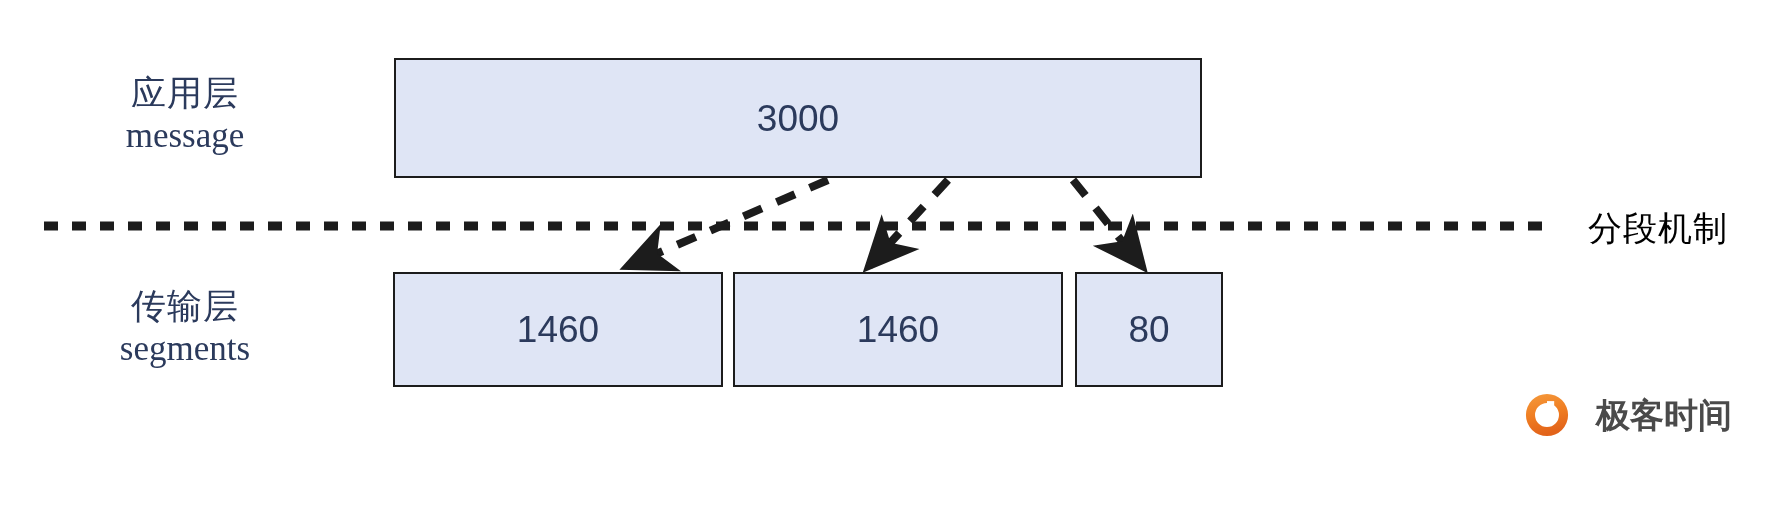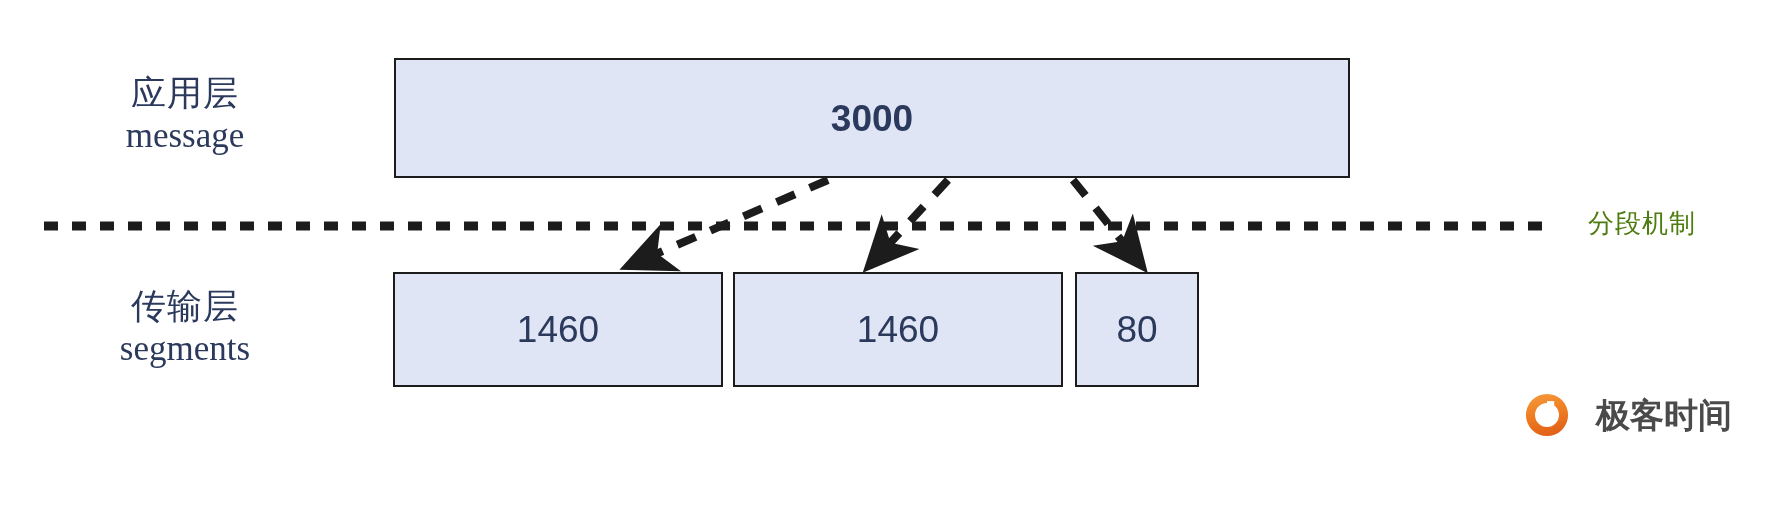--- a/index.html
+++ b/index.html
@@ -40,31 +40,31 @@
     align-items: center;
     justify-content: center;
   }
   .pkt-box .pkt-val {
     font-size: 37px;
     color: #2b3a5c;
     line-height: 1;
     user-select: none;
   }
 
-  #box-message   { left: 394px; top: 58px;  width: 956px; height: 120px; font-weight: bold; }
+  #box-message   { left: 394px; top: 58px;  width: 808px; height: 120px; }
   #box-seg-1     { left: 393px; top: 272px; width: 330px; height: 115px; }
   #box-seg-2     { left: 733px; top: 272px; width: 330px; height: 115px; }
-  #box-seg-3     { left: 1075px; top: 272px; width: 124px; height: 115px; }
+  #box-seg-3     { left: 1075px; top: 272px; width: 148px; height: 115px; }
 
   
   #divider-label {
     position: absolute;
     left: 1588px; top: 206px;
-    font-size: 26px;
-    color: #4d7c0f;
+    font-size: 34px;
+    color: #000000;
     letter-spacing: 1px;
     white-space: nowrap;
     user-select: none;
   }
 
   
   #overlay {
     position: absolute; left: 0; top: 0;
     width: 1787px; height: 516px;
     pointer-events: none;

